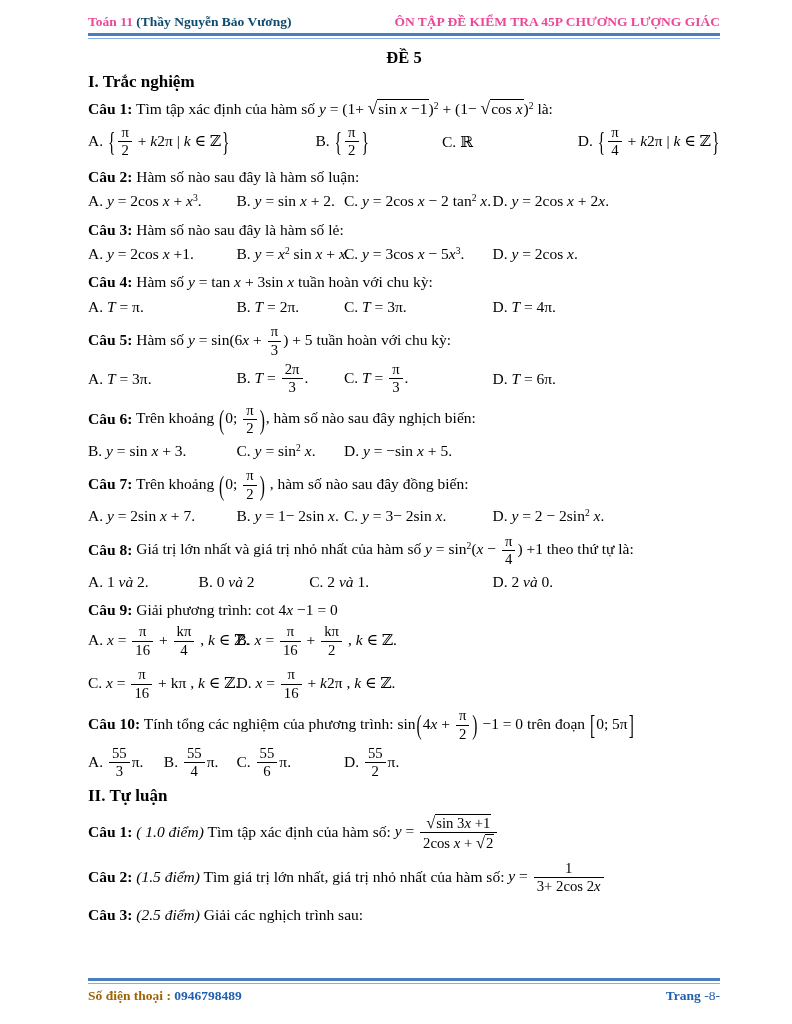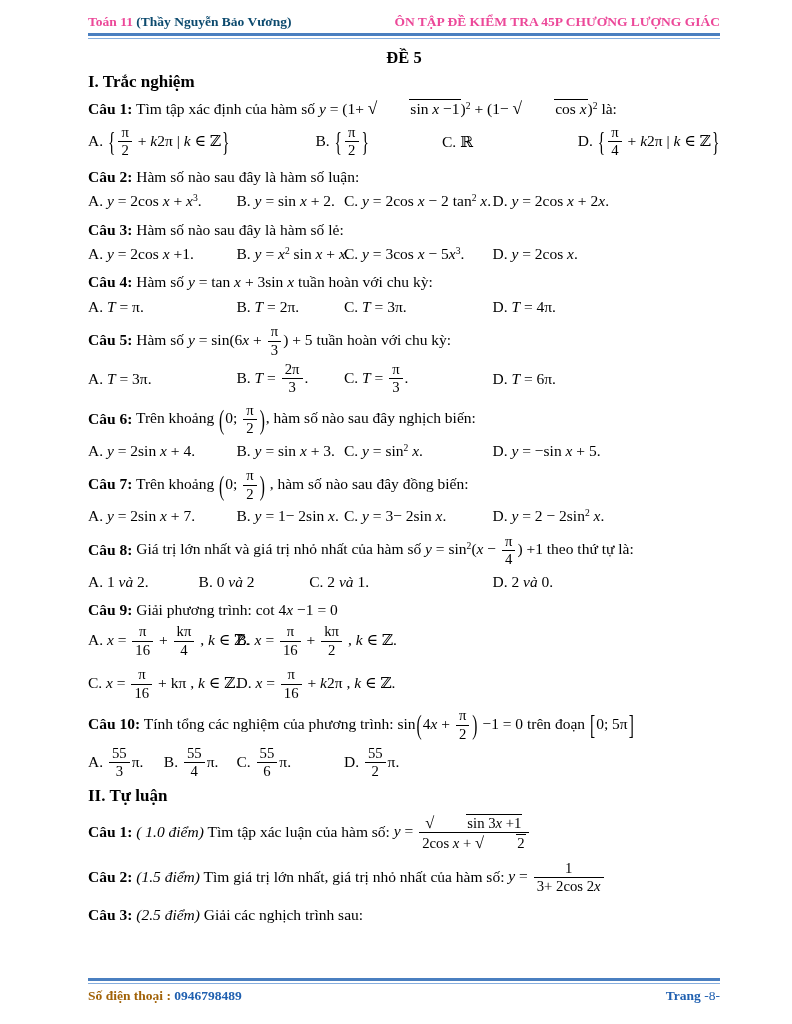--- a/index.html
+++ b/index.html
@@ -30,21 +30,21 @@
   .cols-e{grid-template-columns:23.5% 76.5%;row-gap:7px;}
   .opt{white-space:nowrap;}
   
   .it{font-style:italic;}
   .fr{display:inline-block;vertical-align:middle;text-align:center;line-height:1.05;
       font-size:0.95em;margin:1px 2px;}
   .fr .nu{display:block;padding:0 3px 1px;border-bottom:1px solid currentColor;}
   .fr .de{display:block;padding:1px 3px 0;}
   .sq{white-space:nowrap;}
   .sq .rr{font-size:1.12em;}
-  .sq .oo{border-top:1px solid currentColor;padding:0 1px;margin-left:32px;}
+  .sq .oo{border-top:1px solid currentColor;padding:0 1px;}
   sup{font-size:0.62em;vertical-align:baseline;position:relative;top:-0.55em;}
   .big{display:inline-block;transform:scaleY(1.8);vertical-align:middle;
        padding:0 1px;font-weight:400;}
   
   .essay{margin:7px 0;line-height:1.5;}
   .points{font-style:italic;}
   
   .footer{position:absolute;left:88px;right:72px;bottom:20px;}
   .ftext{display:flex;justify-content:space-between;font-size:13.5px;padding-top:4px;}
   .ftext .red{color:#a16207;font-weight:bold;}
@@ -111,21 +111,20 @@
         <span class="opt"><span>A. </span><span><span class="it">T</span> = 3π.</span></span>
         <span class="opt"><span>B. </span><span><span class="it">T</span> = <span class="fr"><span class="nu">2π</span><span class="de">3</span></span>.</span></span>
         <span class="opt"><span>C. </span><span><span class="it">T</span> = <span class="fr"><span class="nu">π</span><span class="de">3</span></span>.</span></span>
         <span class="opt"><span>D. </span><span><span class="it">T</span> = 6π.</span></span>
       </div>
   </div>
 
   <div class="q">
     <p class="prompt"><span class="qlabel">Câu 6:</span> <span>Trên khoảng <span class="big">(</span>0; <span class="fr"><span class="nu">π</span><span class="de">2</span></span><span class="big">)</span>, hàm số nào sau đây nghịch biến:</span></p>
     <div class="answers cols-a">
-        <span class="opt"><span>A. </span><span><span class="it">y</span> = 2sin <span class="it">x</span> + 4.</span></span>
         <span class="opt"><span>B. </span><span><span class="it">y</span> = sin <span class="it">x</span> + 3.</span></span>
         <span class="opt"><span>C. </span><span><span class="it">y</span> = sin<sup>2</sup> <span class="it">x</span>.</span></span>
         <span class="opt"><span>D. </span><span><span class="it">y</span> = −sin <span class="it">x</span> + 5.</span></span>
       </div>
   </div>
 
   <div class="q">
     <p class="prompt"><span class="qlabel">Câu 7:</span> <span>Trên khoảng <span class="big">(</span>0; <span class="fr"><span class="nu">π</span><span class="de">2</span></span><span class="big">)</span> , hàm số nào sau đây đồng biến:</span></p>
     <div class="answers cols-a">
         <span class="opt"><span>A. </span><span><span class="it">y</span> = 2sin <span class="it">x</span> + 7.</span></span>
@@ -163,21 +162,21 @@
         <span class="opt"><span>C. </span><span><span class="fr"><span class="nu">55</span><span class="de">6</span></span>π.</span></span>
         <span class="opt"><span>D. </span><span><span class="fr"><span class="nu">55</span><span class="de">2</span></span>π.</span></span>
       </div>
   </div>
 
   <div class="sec">II. Tự luận</div>
 
   <div class="essay">
     <span class="qlabel">Câu 1:</span>
     <span class="points">( 1.0 điểm)</span>
-    <span>Tìm tập xác luận của hàm số:</span>
+    <span>Tìm tập xác định của hàm số:</span>
     <span><span class="it">y</span> = <span class="fr"><span class="nu"><span class="sq"><span class="rr">√</span><span class="oo">sin 3<span class="it">x</span> +1</span></span></span><span class="de">2cos <span class="it">x</span> + <span class="sq"><span class="rr">√</span><span class="oo">2</span></span></span></span></span>
   </div>
 
   <div class="essay">
     <span class="qlabel">Câu 2:</span>
     <span class="points">(1.5 điểm)</span>
     <span>Tìm giá trị lớn nhất, giá trị nhỏ nhất của hàm số:</span>
     <span><span class="it">y</span> = <span class="fr"><span class="nu">1</span><span class="de">3+ 2cos 2<span class="it">x</span></span></span></span>
   </div>
 

